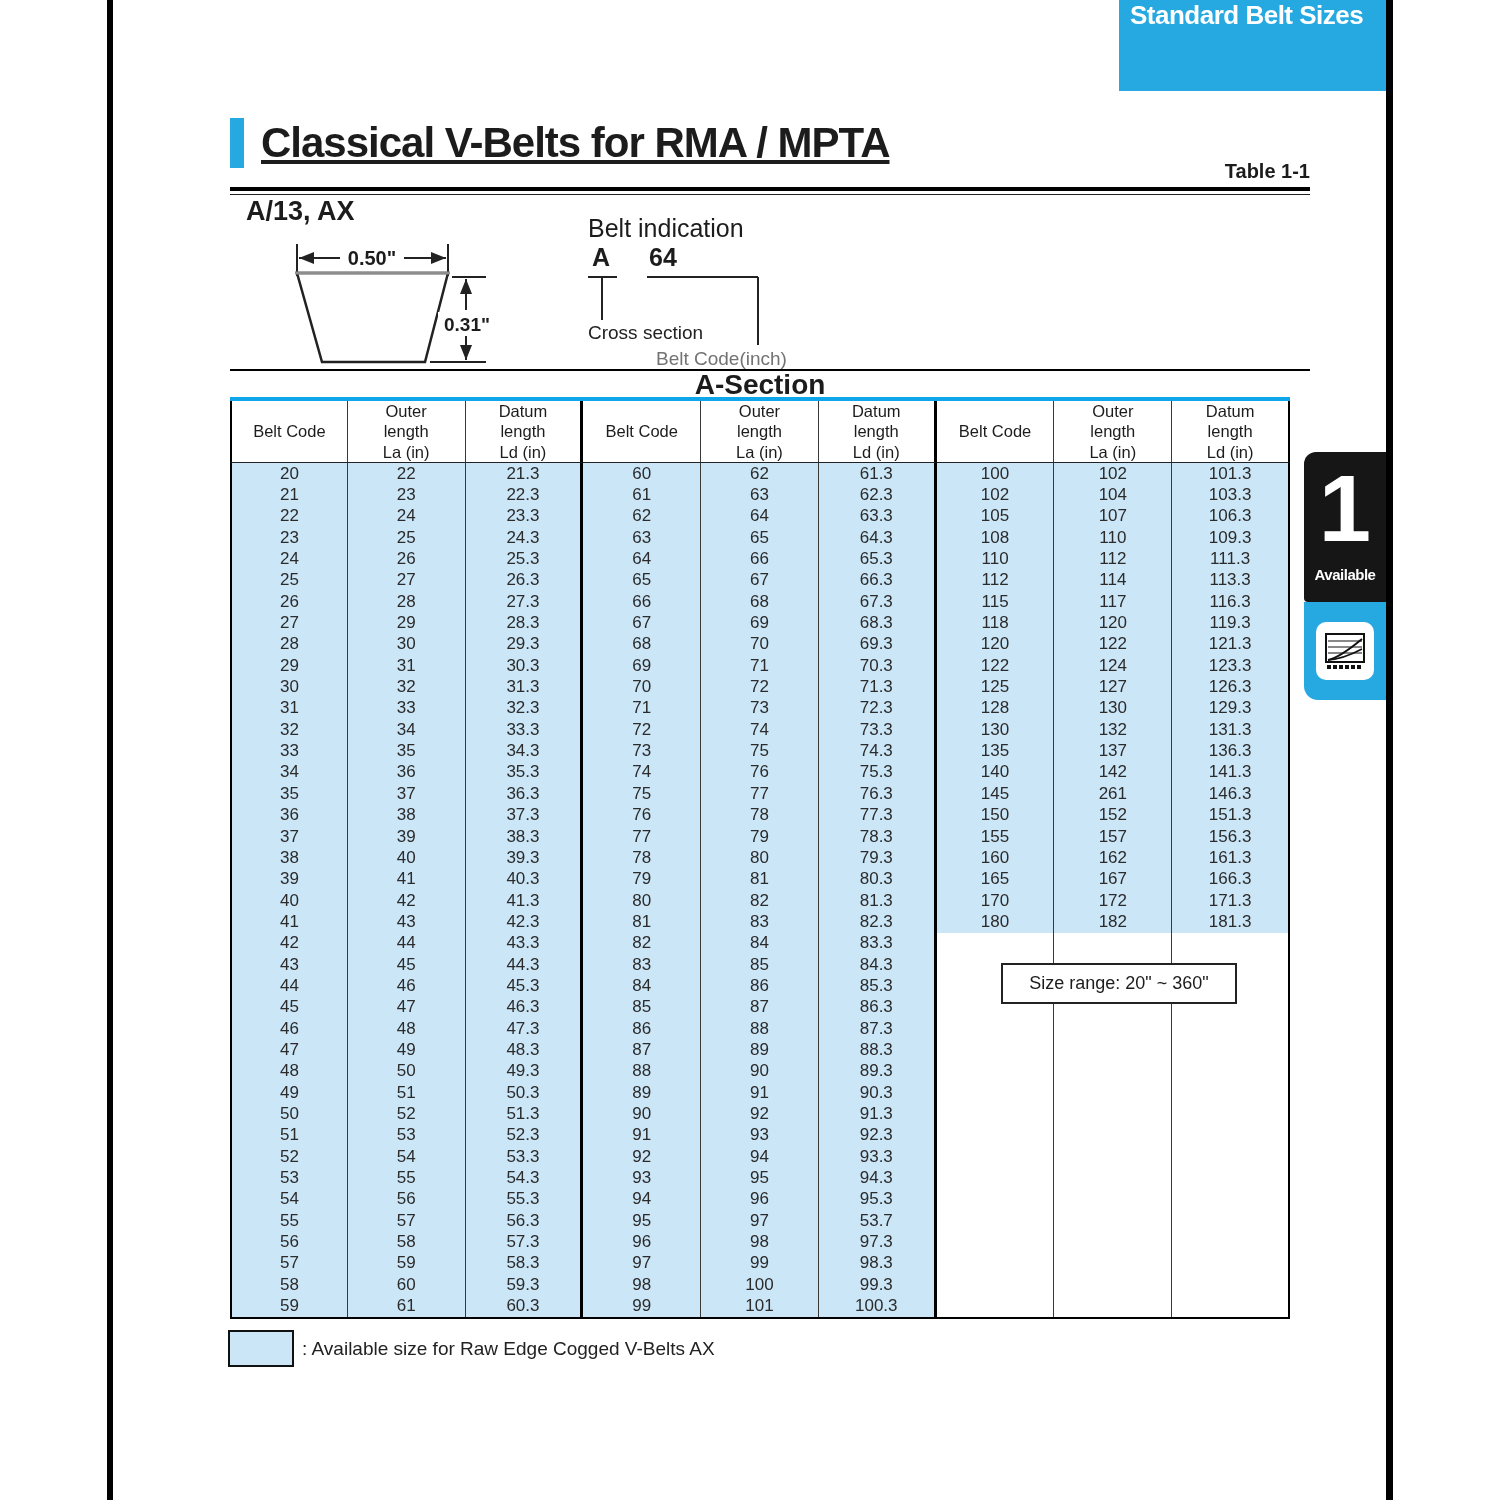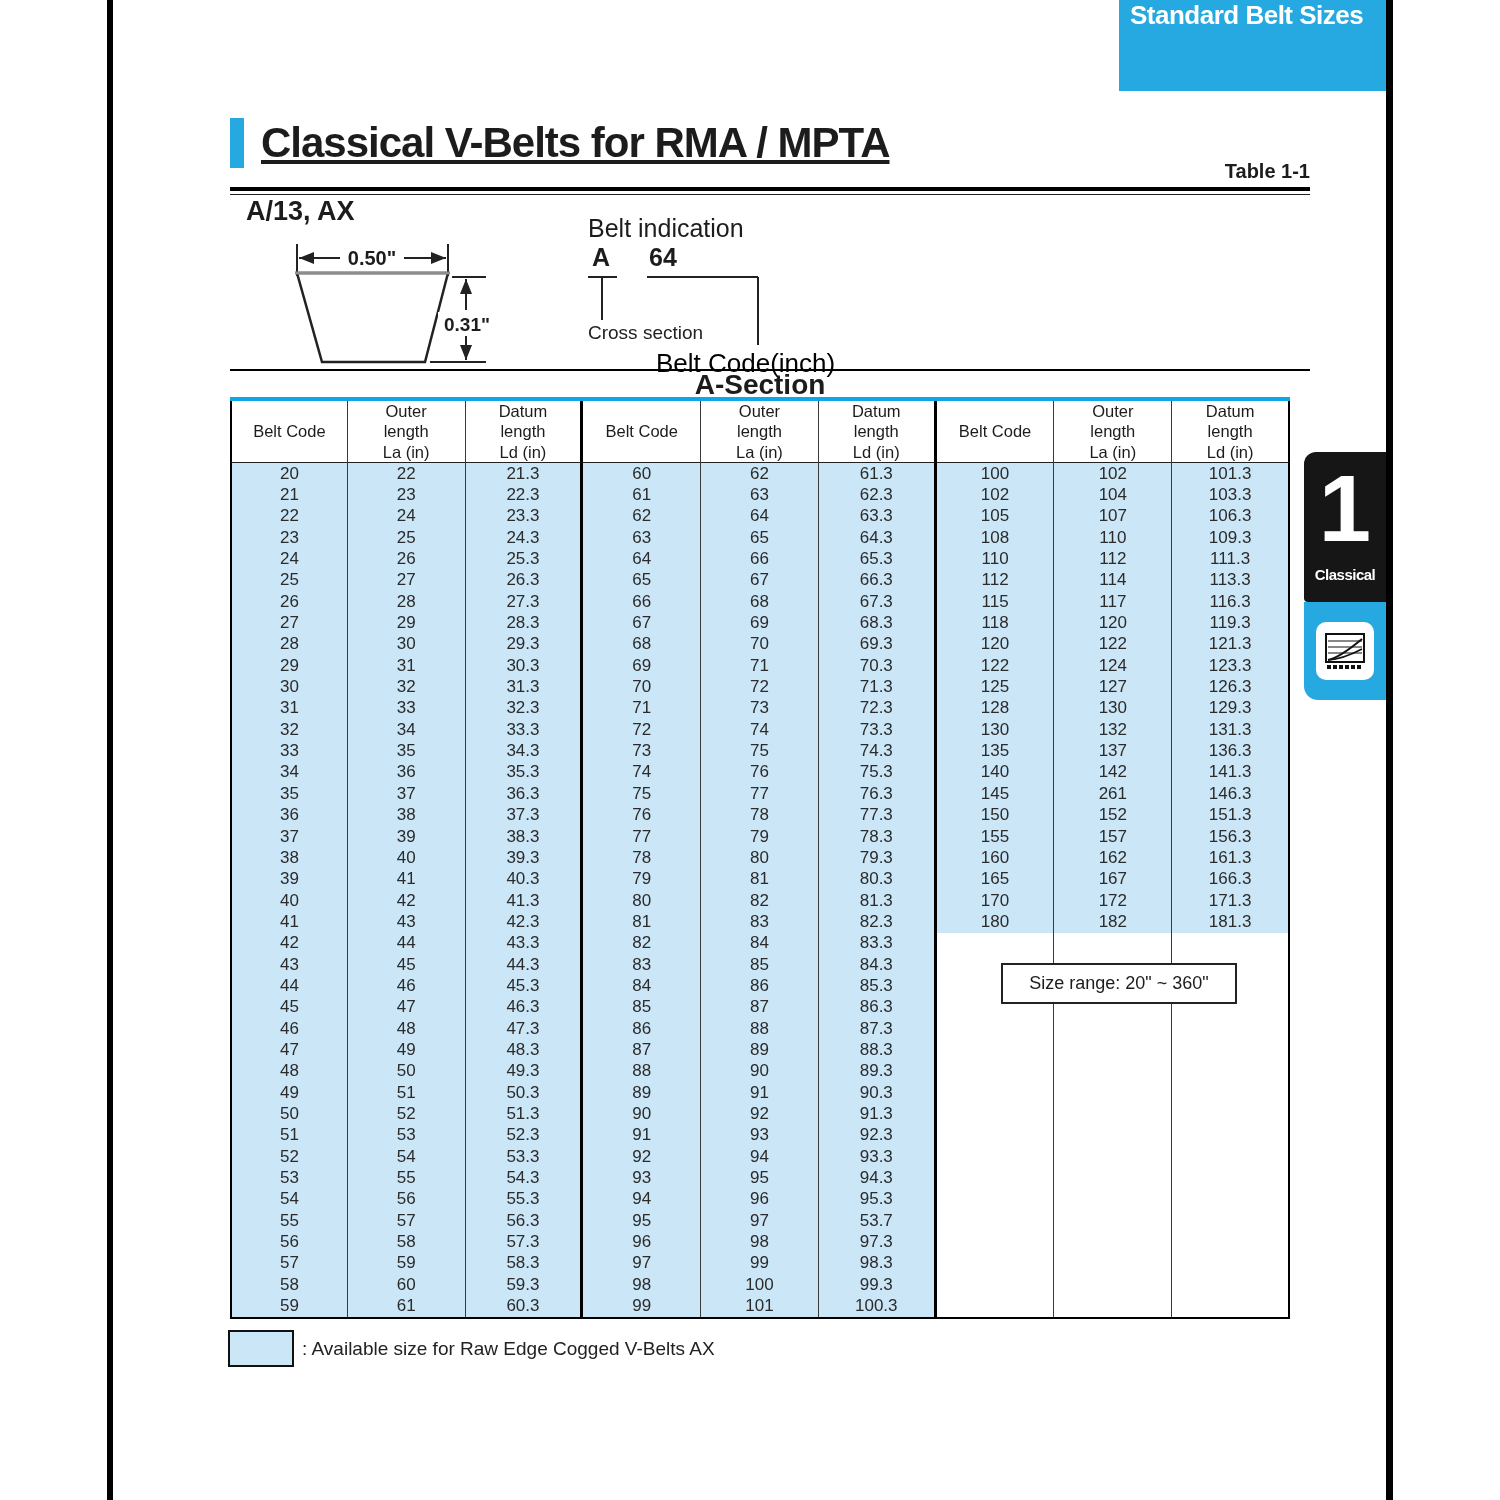--- a/index.html
+++ b/index.html
@@ -23,21 +23,21 @@
 
   .section-label{position:absolute;left:246px;top:196px;font-size:27px;font-weight:bold;}
   .belt-svg{position:absolute;left:280px;top:230px;}
   .belt-svg text{fill:#1c1c1c;font-family:"Liberation Sans",sans-serif;}
 
   .bi-heading{position:absolute;left:588px;top:214px;font-size:25px;font-weight:normal;}
   .bi-a{position:absolute;left:592px;top:243px;font-size:25px;font-weight:bold;}
   .bi-64{position:absolute;left:649px;top:243px;font-size:25px;font-weight:bold;}
   .bi-lines{position:absolute;left:585px;top:265px;}
   .bi-cross{position:absolute;left:588px;top:322px;font-size:19px;color:#222;}
-  .bi-code{position:absolute;left:656px;top:348px;font-size:26px;color:#000000;}
+  .bi-code{position:absolute;left:656px;top:348px;font-size:19px;color:#737373;}
 
   .pre-table-rule{position:absolute;left:230px;top:369px;width:1080px;height:2px;background:#000;}
 
   .vtable{position:absolute;left:230px;top:373px;width:1060px;}
   .asec{height:24px;line-height:24px;text-align:center;font-weight:bold;font-size:28px;
         border-bottom:4px solid #0ea5e9;}
   .grid9{display:grid;grid-template-columns:repeat(9,1fr);}
   .grid9>*{border-right:1px solid #3a3a3a;box-sizing:border-box;}
   .grid9>*:nth-child(9n+1){border-left:2px solid #000;}
   .grid9>*:nth-child(9n+3),.grid9>*:nth-child(9n+6){border-right:3px solid #000;}
@@ -512,21 +512,21 @@
     <div class="size-range">Size range: 20" ~ 360"</div>
   </div>
 
   <div class="legend">
     <span class="swatch"></span>
     <span class="legend-text">: Available size for Raw Edge Cogged V-Belts AX</span>
   </div>
 
   <div class="tab-black">
     <div class="tab-num">1</div>
-    <div class="tab-label">Classical</div>
+    <div class="tab-label">Available</div>
   </div>
   <div class="tab-cyan">
     <div class="icon-plate">
       <svg width="44" height="44" viewBox="0 0 44 44">
         <rect x="3" y="5" width="38" height="28" fill="#fff" stroke="#111" stroke-width="2"></rect>
         <line x1="5" y1="12" x2="39" y2="12" stroke="#111" stroke-width="1"></line>
         <line x1="5" y1="18" x2="39" y2="18" stroke="#111" stroke-width="1"></line>
         <line x1="5" y1="24" x2="39" y2="24" stroke="#111" stroke-width="1"></line>
         <path d="M5,31 Q16,29 39,10" fill="none" stroke="#111" stroke-width="2"></path>
         <path d="M5,31 Q20,30 39,20" fill="none" stroke="#111" stroke-width="1.5"></path>

